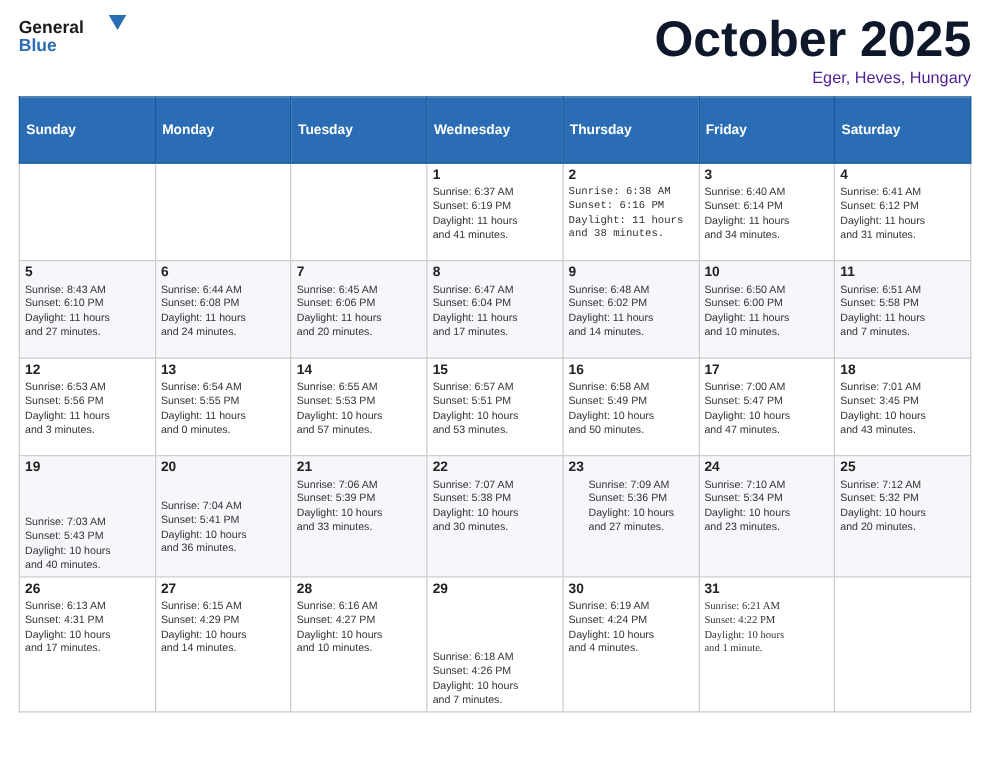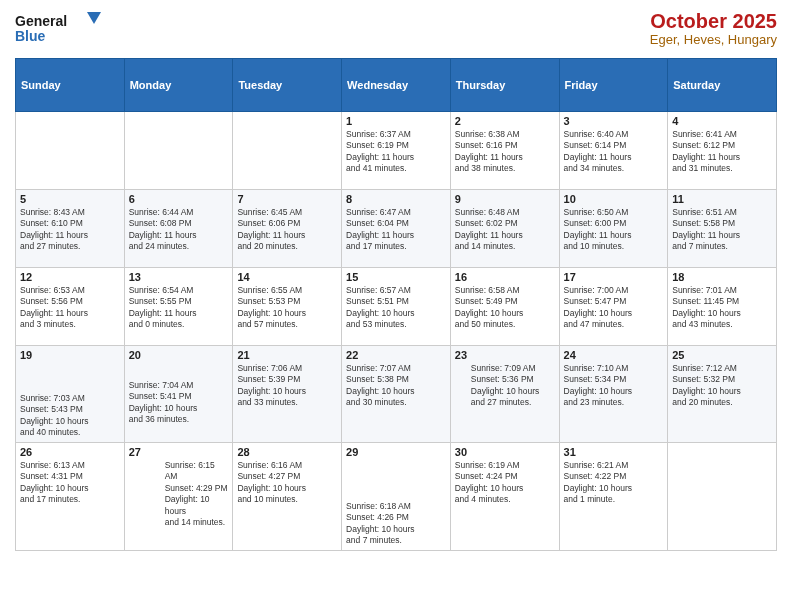--- a/index.html
+++ b/index.html
@@ -24,28 +24,28 @@
     }
     .logo {
       display: flex;
       align-items: center;
       gap: 4px;
     }
     .title-block {
       text-align: right;
     }
     .month-title {
-      font-size: 20px;
+      font-size: 40px;
       font-weight: bold;
-      color: #b91c1c;
+      color: #0f172a;
       line-height: 1.1;
     }
     .subtitle {
       font-size: 13px;
-      color: #a16207;
+      color: #4c1d95;
     }
     .calendar {
       width: 100%;
       border-collapse: collapse;
       border: 1px solid #ccc;
     }
     .calendar th {
       background: #2a6db5;
       color: #fff;
       font-size: 11px;
@@ -119,21 +119,21 @@
           <td class="empty-cell"></td>
           <td>
             <span class="day-num">1</span>
             <div class="day-info" style="white-space: pre-line;">Sunrise: 6:37 AM
 Sunset: 6:19 PM
 Daylight: 11 hours
 and 41 minutes.</div>
           </td>
           <td>
             <span class="day-num">2</span>
-            <div class="day-info" style="white-space: pre-line;">Sunrise: 6:38 AM
+            <div class="day-info" style="white-space: pre-line; font-family: Liberation Mono, monospace;">Sunrise: 6:38 AM
 Sunset: 6:16 PM
 Daylight: 11 hours
 and 38 minutes.</div>
           </td>
           <td>
             <span class="day-num">3</span>
             <div class="day-info" style="white-space: pre-line;">Sunrise: 6:40 AM
 Sunset: 6:14 PM
 Daylight: 11 hours
 and 34 minutes.</div>
@@ -236,21 +236,21 @@
           <td>
             <span class="day-num">17</span>
             <div class="day-info" style="white-space: pre-line;">Sunrise: 7:00 AM
 Sunset: 5:47 PM
 Daylight: 10 hours
 and 47 minutes.</div>
           </td>
           <td>
             <span class="day-num">18</span>
             <div class="day-info" style="white-space: pre-line;">Sunrise: 7:01 AM
-Sunset: 11:45 PM
+Sunset: 3:45 PM
 Daylight: 10 hours
 and 43 minutes.</div>
           </td>
         </tr>
         <tr>
           <td>
             <span class="day-num">19</span>
             <div class="day-info" style="white-space: pre-line; margin-top: 32px;">Sunrise: 7:03 AM
 Sunset: 5:43 PM
 Daylight: 10 hours
@@ -302,21 +302,21 @@
         <tr>
           <td>
             <span class="day-num">26</span>
             <div class="day-info" style="white-space: pre-line;">Sunrise: 6:13 AM
 Sunset: 4:31 PM
 Daylight: 10 hours
 and 17 minutes.</div>
           </td>
           <td>
             <span class="day-num">27</span>
-            <div class="day-info" style="white-space: pre-line; margin-left: 36px;">Sunrise: 6:15 AM
+            <div class="day-info" style="white-space: pre-line;">Sunrise: 6:15 AM
 Sunset: 4:29 PM
 Daylight: 10 hours
 and 14 minutes.</div>
           </td>
           <td>
             <span class="day-num">28</span>
             <div class="day-info" style="white-space: pre-line;">Sunrise: 6:16 AM
 Sunset: 4:27 PM
 Daylight: 10 hours
 and 10 minutes.</div>
@@ -330,21 +330,21 @@
           </td>
           <td>
             <span class="day-num">30</span>
             <div class="day-info" style="white-space: pre-line;">Sunrise: 6:19 AM
 Sunset: 4:24 PM
 Daylight: 10 hours
 and 4 minutes.</div>
           </td>
           <td>
             <span class="day-num">31</span>
-            <div class="day-info" style="white-space: pre-line;">Sunrise: 6:21 AM
+            <div class="day-info" style="white-space: pre-line; font-family: Liberation Serif, serif;">Sunrise: 6:21 AM
 Sunset: 4:22 PM
 Daylight: 10 hours
 and 1 minute.</div>
           </td>
           <td class="empty-cell"></td>
         </tr>
       </tbody>
   </table>
 </div>
 

